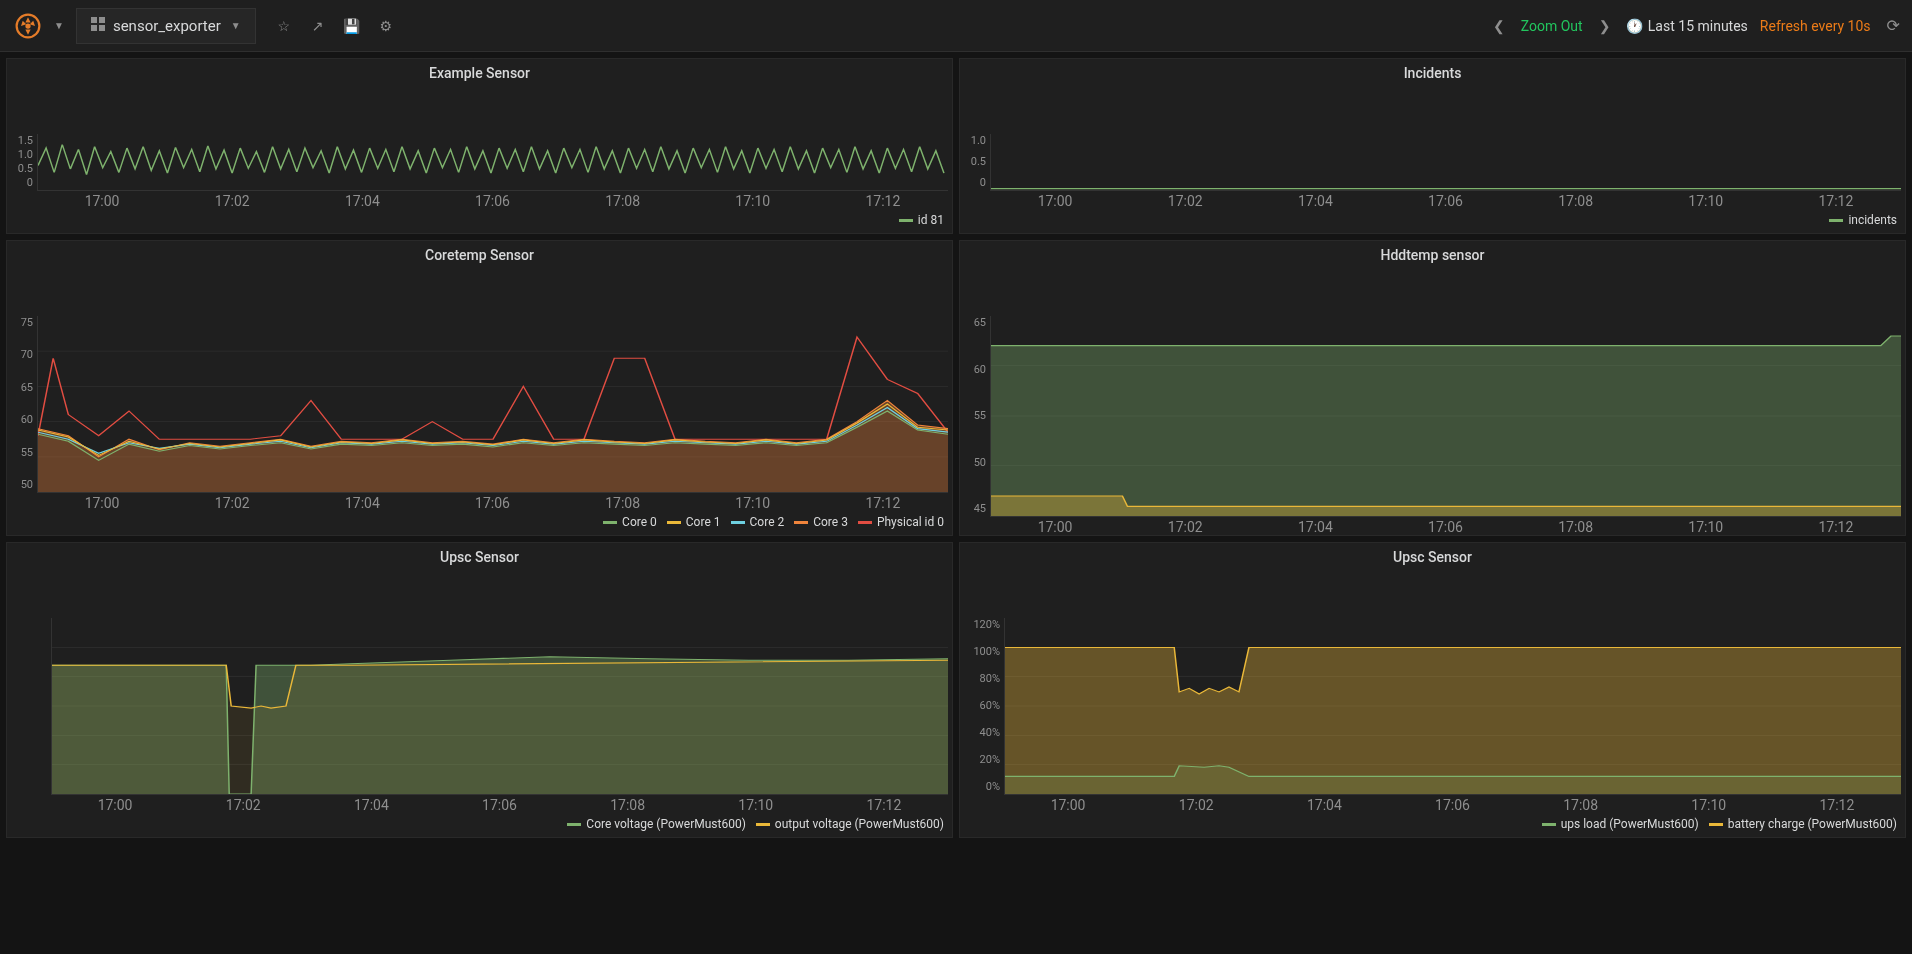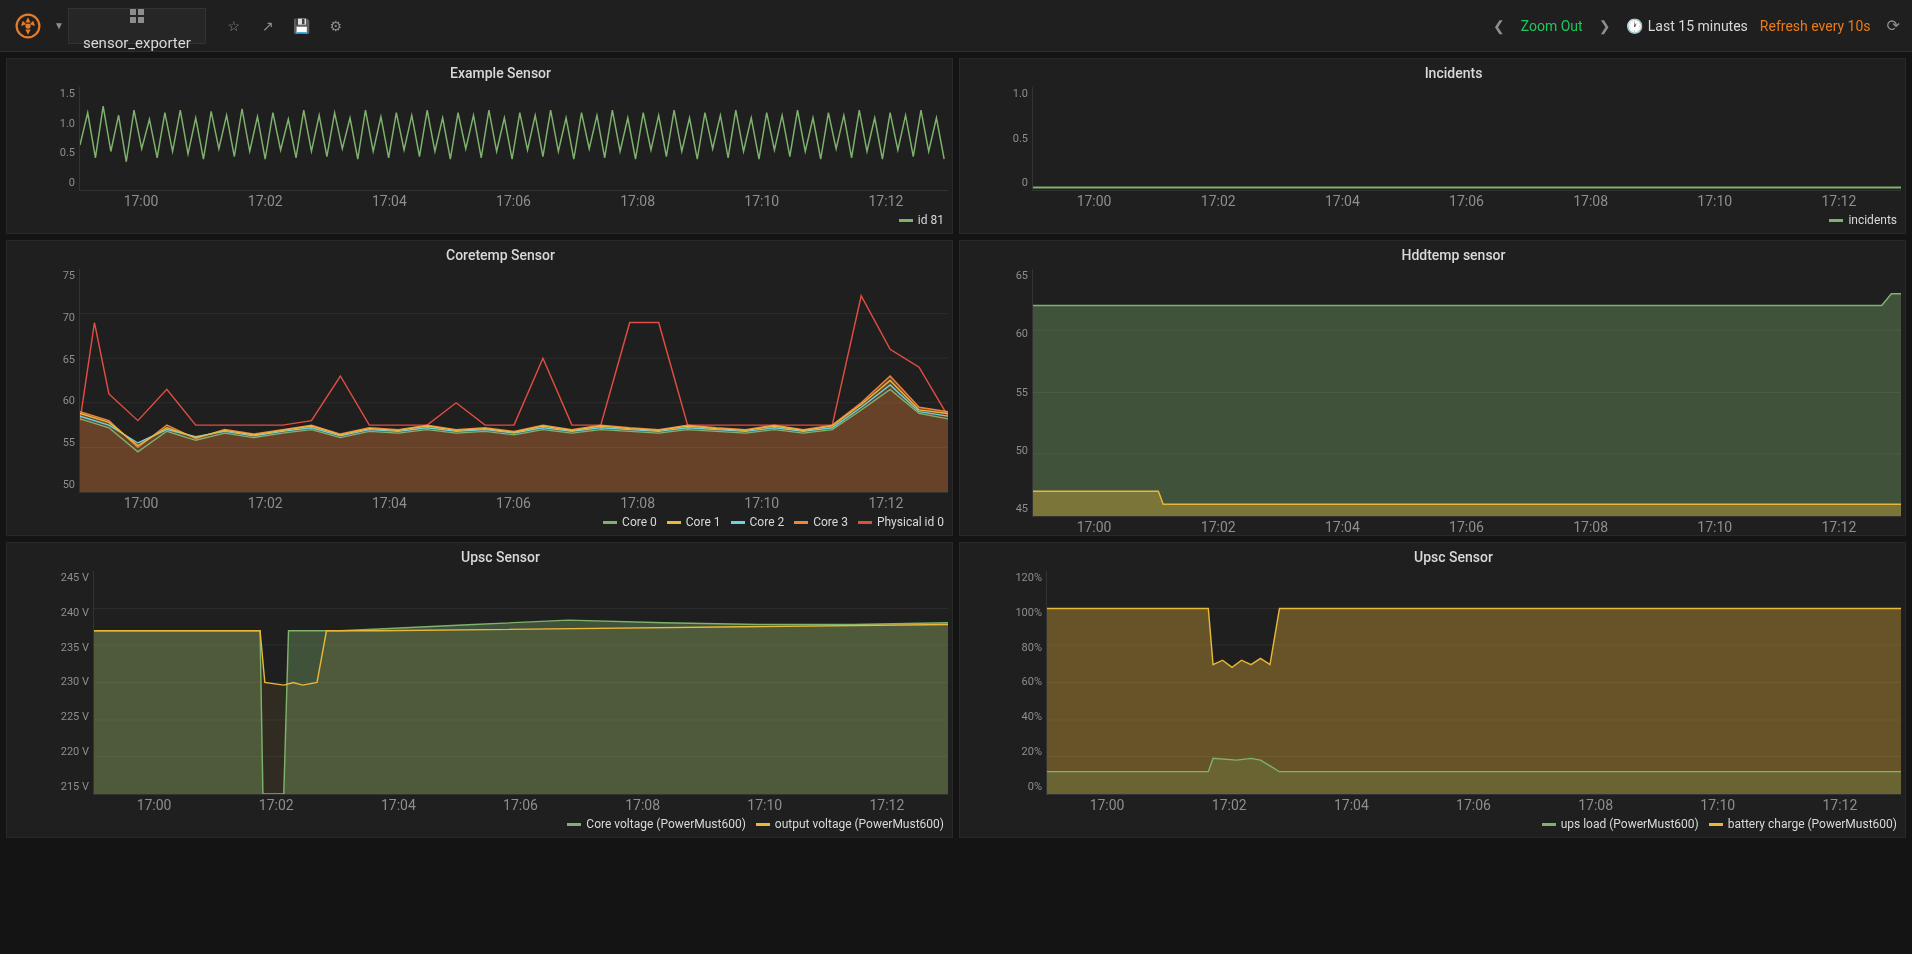--- a/index.html
+++ b/index.html
@@ -31,23 +31,23 @@
 .logo svg { width: 28px; height: 28px; }
 .dropdown-caret { color: #8e8e8e; font-size: 10px; margin-left: 2px; }
 
 .dashboard-selector {
   background: #262626;
   border: 1px solid #333;
   height: 36px;
   display: flex;
   align-items: center;
   padding: 0 14px;
+  margin-left: 8px;
   cursor: pointer;
   gap: 8px;
-  flex-direction: column;
 }
 .dashboard-selector .grid-icon { color: #8e8e8e; }
 .dashboard-selector .title { color: #d8d9da; font-size: 15px; }
 
 .toolbar-icons { display: flex; align-items: center; gap: 2px; margin-left: 8px; }
 .toolbar-btn {
   width: 32px; height: 32px;
   display: flex; align-items: center; justify-content: center;
   color: #8e8e8e;
   cursor: pointer;
@@ -68,33 +68,33 @@
   grid-template-columns: 1fr 1fr;
   grid-template-rows: 176px 296px 296px;
   gap: 6px;
 }
 .panel {
   background: #1f1f1f;
   border: 1px solid #292929;
   display: flex;
   flex-direction: column;
   position: relative;
-  padding-left: 42px;
 }
 .panel-title {
   text-align: center;
   color: #d8d9da;
   font-size: 14px;
   font-weight: 500;
   padding: 6px 0 4px 0;
 }
 .panel-body {
   flex: 1;
   position: relative;
   overflow: hidden;
+  margin-top: 47px;
 }
 .panel-legend {
   padding: 4px 8px 6px 18px;
   display: flex;
   flex-wrap: wrap;
   gap: 10px;
   font-size: 12px;
   color: #d8d9da;
   justify-content: flex-end;
 }
@@ -363,29 +363,20 @@
           <div>17:08</div>
           <div>17:10</div>
           <div>17:12</div>
         </div>
     </div>
   </div>
 
   <div class="panel">
     <div class="panel-title">Upsc Sensor</div>
     <div class="panel-body">
-      <div class="y-axis">
-          <div>245 V</div>
-          <div>240 V</div>
-          <div>235 V</div>
-          <div>230 V</div>
-          <div>225 V</div>
-          <div>220 V</div>
-          <div>215 V</div>
-        </div>
       <div class="plot-area">
         <svg viewBox="0 0 900 250" preserveAspectRatio="none">
           <line class="grid-line" x1="0" y1="42" x2="900" y2="42"></line>
           <line class="grid-line" x1="0" y1="83" x2="900" y2="83"></line>
           <line class="grid-line" x1="0" y1="125" x2="900" y2="125"></line>
           <line class="grid-line" x1="0" y1="167" x2="900" y2="167"></line>
           <line class="grid-line" x1="0" y1="208" x2="900" y2="208"></line>
 
           <polygon class="series-area" fill="#7eb26d" points="0,67 175,67 178,250 200,250 205,67 260,67 300,65 400,60 500,55 600,58 700,60 800,60 900,58 900,250 0,250"></polygon>
 

